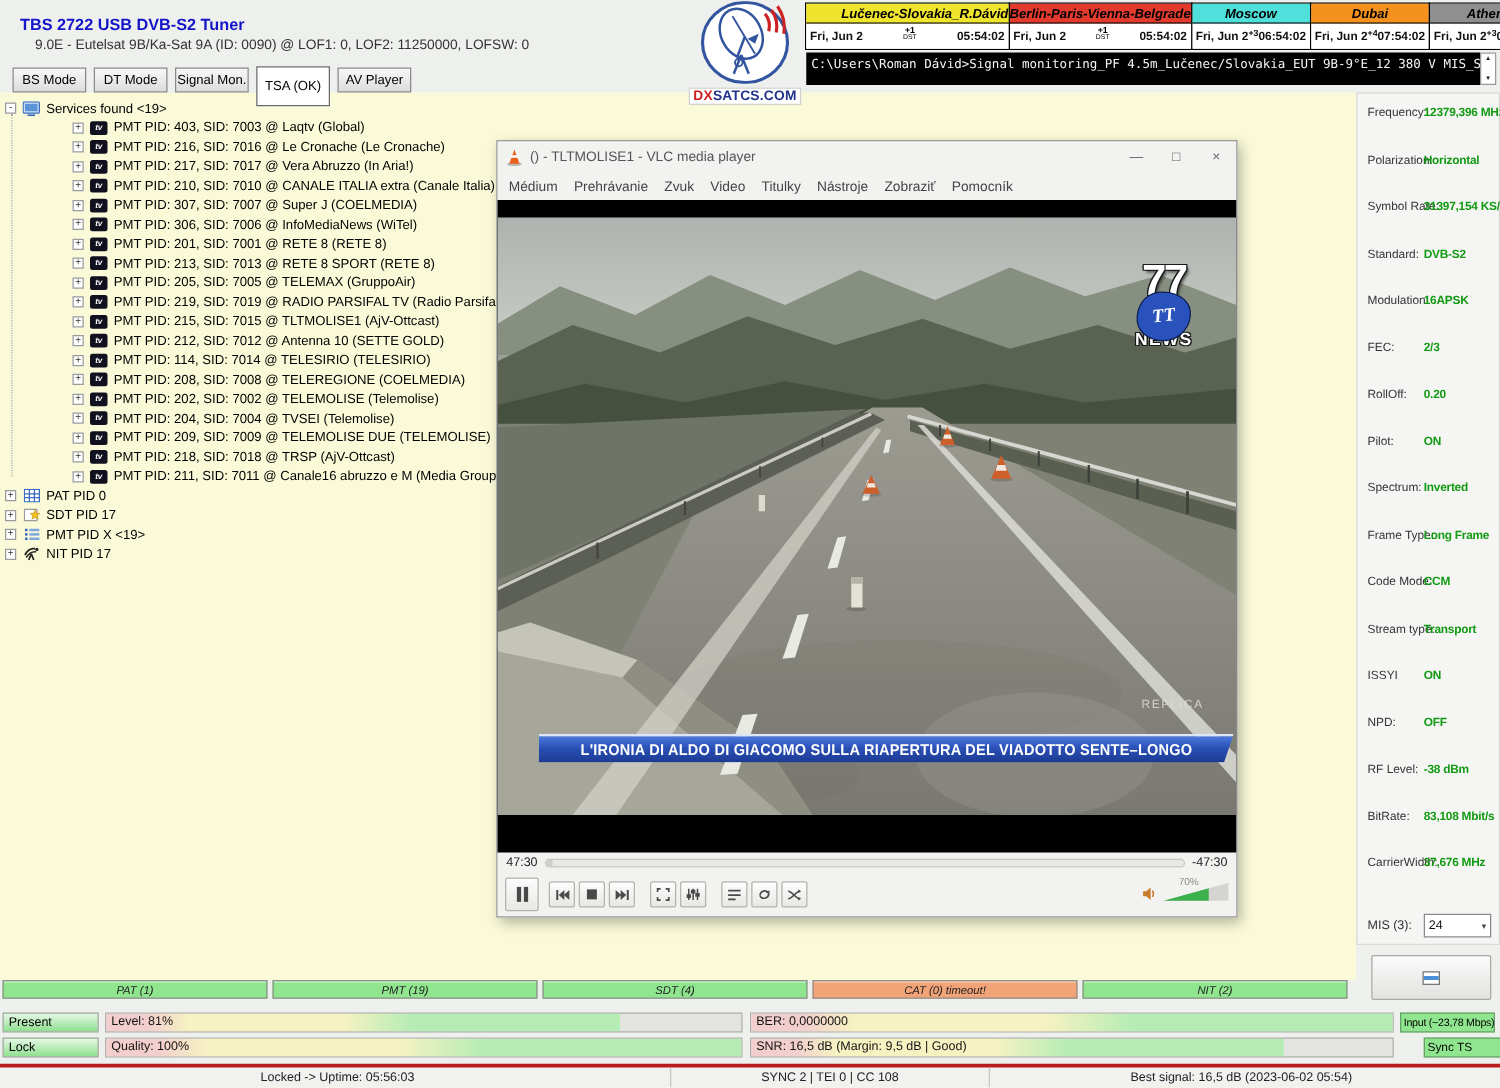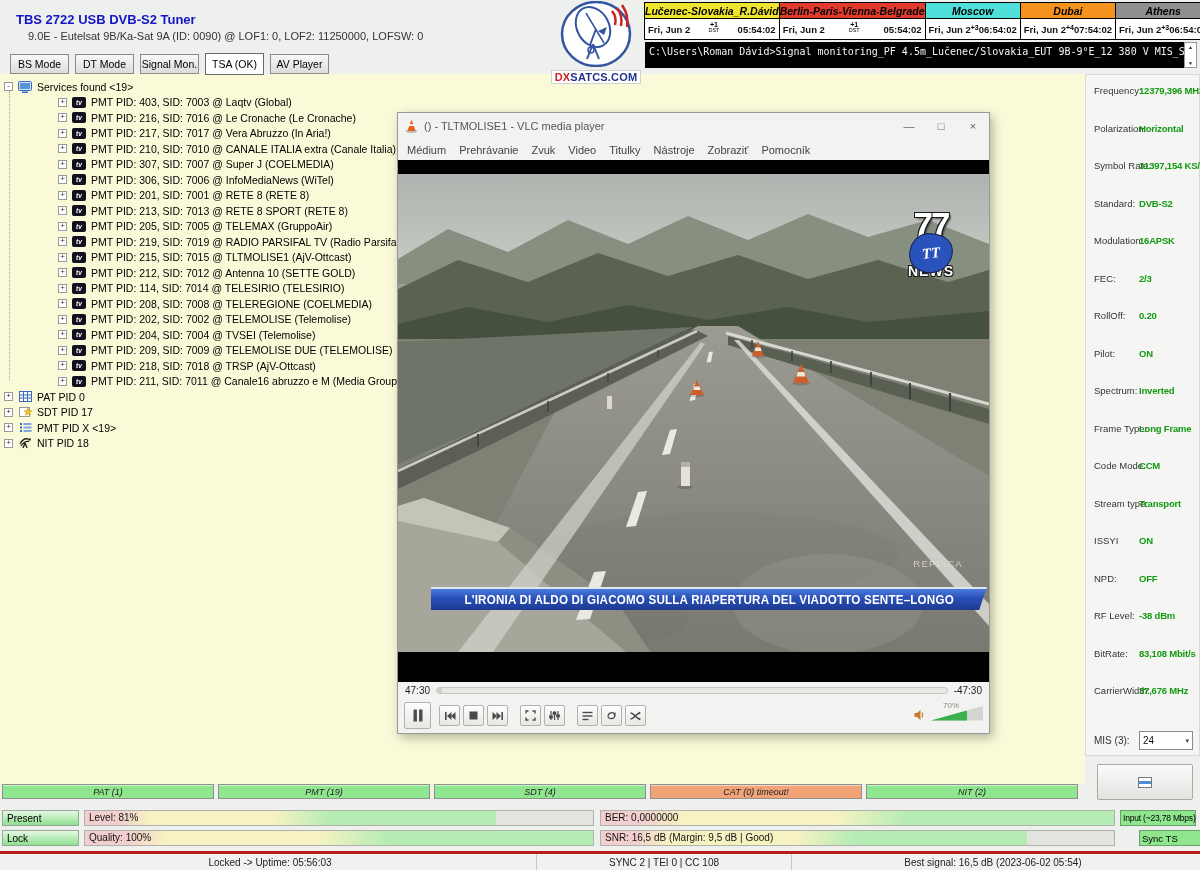--- a/index.html
+++ b/index.html
@@ -23,21 +23,21 @@
   .c-date,.c-time { font-size:9.5px; font-weight:bold; color:#111; white-space:nowrap; }
   .c-sup { display:flex; flex-direction:column; align-items:center; line-height:1; margin-top:-4px; }
   .c-off { font-size:7px; font-weight:bold; } .c-dst { font-size:5.5px; }
 
   .console { position:absolute; left:645px; top:42px; width:539px; height:26px; background:#000; color:#f4f4f4; font-family:"DejaVu Sans Mono", monospace; font-size:10px; padding:4px 4px; white-space:nowrap; overflow:hidden; }
   .console-scroll { position:absolute; left:1184px; top:42px; width:13px; height:26px; background:#fff; border:1px solid #999; display:flex; flex-direction:column; align-items:center; justify-content:space-between; padding:1px 0; font-size:5px; color:#222; }
 
   
   .tabs { position:absolute; left:10px; top:54px; display:flex; gap:6px; z-index:3; }
   .tab { width:59px; height:20px; background:linear-gradient(#f8f8f8,#dcdcdc); border:1px solid #8a8a8a; font-size:10.5px; display:flex; align-items:center; justify-content:center; color:#000; white-space:nowrap; cursor:default; }
-  .tab.active { background:#fff; height:22px; margin-top:-1px; border-color:#6a6a6a; font-weight:normal; }
+  .tab.active { background:#fff; height:32px; margin-top:-1px; border-color:#6a6a6a; font-weight:normal; }
 
   
   .main-bg { position:absolute; left:0; top:74px; width:1085px; height:710px; background:#fafad9; }
 
   
   .tree { position:absolute; left:4px; top:79px; font-size:10.5px; color:#000; z-index:2; }
   .trow { display:flex; align-items:center; height:15.5px; white-space:nowrap; }
   .exp { width:9px; height:9px; border:1px solid #9a9a9a; background:#fff; font-size:8px; line-height:6px; text-align:center; margin-right:5px; color:#333; flex:0 0 auto; }
   .tvicon { width:14px; height:11px; background:#10101e; border-radius:2px; color:#fff; font-size:6.5px; font-weight:bold; font-style:italic; display:flex; align-items:center; justify-content:center; margin-right:5px; flex:0 0 auto; }
   .xicon { width:14px; height:12px; margin-right:5px; display:flex; align-items:center; justify-content:center; flex:0 0 auto; }
@@ -135,21 +135,21 @@
       <path d="M52 10 q5 6 3 14" fill="none" stroke="#cc2222" stroke-width="2.5"></path>
       <path d="M57 7 q6 8 4 18" fill="none" stroke="#cc2222" stroke-width="2.5"></path>
       <path d="M62 4 q7 10 5 22" fill="none" stroke="#cc2222" stroke-width="2.5"></path>
     </svg>
     <div class="logo-text"><span class="dx">DX</span><span class="rest">SATCS.COM</span></div>
   </div>
 
   <div class="clocks">
 
       <div class="clock">
-        <div class="clock-head" style="background: rgb(240, 229, 46);">Lučenec-Slovakia_R.Dávid</div>
+        <div class="clock-head" style="background: rgb(240, 229, 46); padding-left: 28px;">Lučenec-Slovakia_R.Dávid</div>
         <div class="clock-time">
           <span class="c-date">Fri, Jun 2</span>
           <span class="c-sup">
             <span class="c-off">+1</span>
             <span class="c-dst">DST</span>
           </span>
           <span class="c-time">05:54:02</span>
         </div>
       </div>
 
@@ -387,21 +387,21 @@
       <span class="exp">+</span>
       <span class="xicon">
         <svg width="13" height="12" viewBox="0 0 13 12">
             <path d="M1 7 Q4 1 9 2" fill="none" stroke="#222" stroke-width="1.5"></path>
             <path d="M2 9 Q5 4 10 4.5" fill="none" stroke="#222" stroke-width="1.2"></path>
             <line x1="6" y1="6" x2="4" y2="11" stroke="#222" stroke-width="1.4"></line>
             <line x1="6" y1="6" x2="8" y2="11" stroke="#222" stroke-width="1.4"></line>
             <circle cx="10.5" cy="2.5" r="1.3" fill="#222"></circle>
           </svg>
       </span>
-      <span>NIT PID 18</span>
+      <span>NIT PID 17</span>
     </div>
   </div>
 
   <div class="rpanel">
     <div class="params">
 
         <div class="param">
           <span class="plabel">Frequency:</span>
           <span class="pvalue">12379,396 MHz</span>
         </div>

